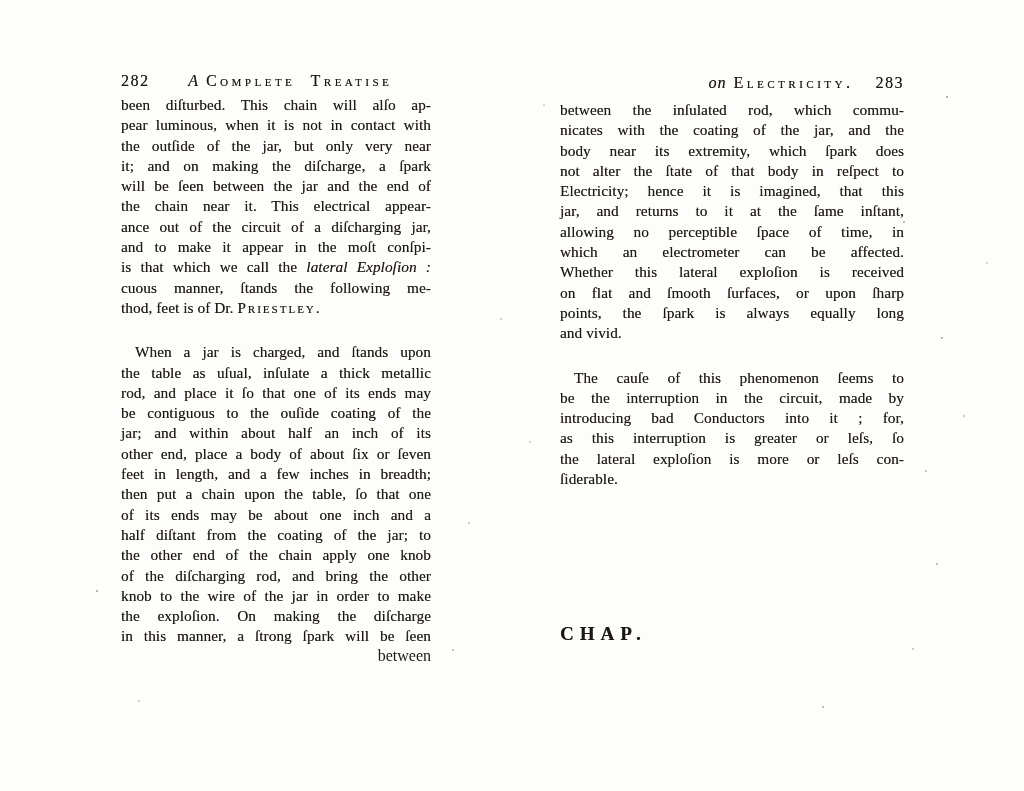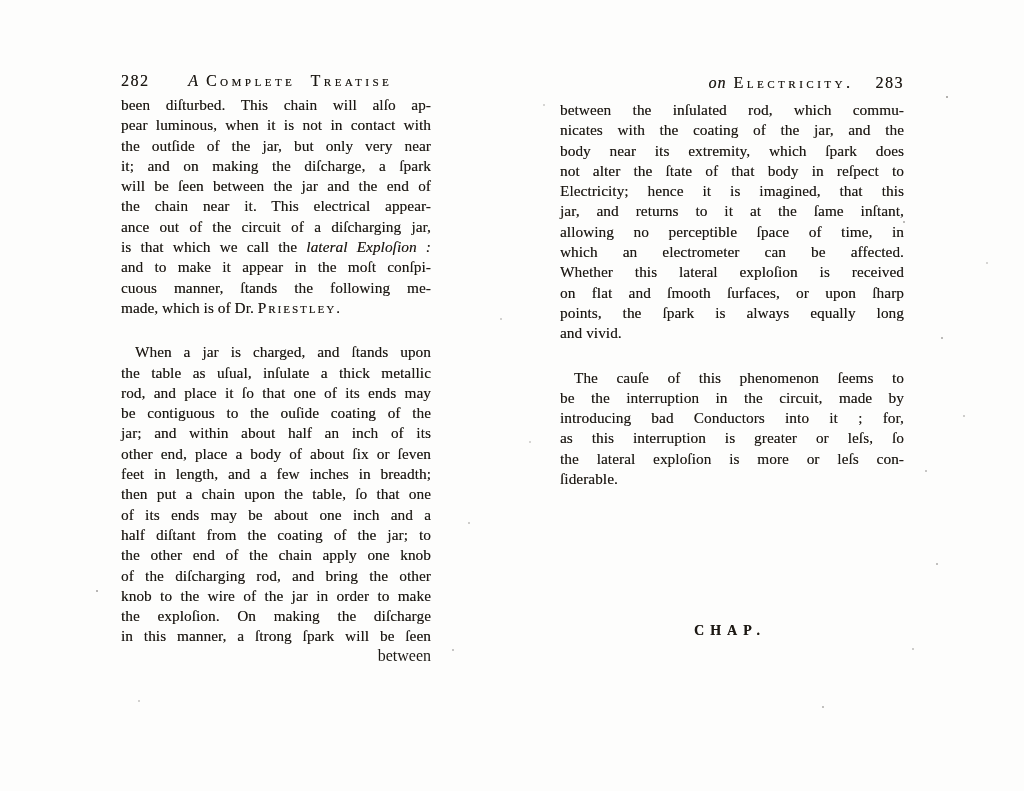--- a/index.html
+++ b/index.html
@@ -32,22 +32,22 @@
   #page-left .body-text{margin-top:3px;}
   #page-right .body-text{margin-top:6px;}
   .para{margin:0;}
   .para.gap{margin-top:24px;}
   .line{text-align:justify;text-align-last:justify;}
   .line.end{text-align-last:left;}
   .line.indent{text-indent:14px;}
   .sc{font-variant:small-caps;letter-spacing:2px;}
   .catchword-line{text-align:right;}
   .chap-line{
-    text-align:center;margin-top:134px;margin-right:4px;
-    font-weight:bold;font-size:14px;letter-spacing:6px;
+    text-align:left;margin-top:134px;margin-right:4px;
+    font-weight:bold;font-size:19px;letter-spacing:6px;
     text-shadow:0.2px 0.2px 0.3px rgba(25,20,15,0.6);
   }
   .speckles{
     position:absolute;left:0;top:0;width:2px;height:2px;
     background:transparent;pointer-events:none;
     box-shadow:
       946px 96px 0 0 rgba(40,35,30,.35),
       903px 221px 0 0 rgba(40,35,30,.30),
       941px 337px 0 0 rgba(40,35,30,.30),
       925px 470px 0 0 rgba(40,35,30,.25),
@@ -79,24 +79,24 @@
   </div>
   <div class="body-text" id="left-body">
       <div class="para">
         <div class="line"><span>been diſturbed. This chain will alſo ap-</span></div>
         <div class="line"><span>pear luminous, when it is not in contact with</span></div>
         <div class="line"><span>the outſide of the jar, but only very near</span></div>
         <div class="line"><span>it; and on making the diſcharge, a ſpark</span></div>
         <div class="line"><span>will be ſeen between the jar and the end of</span></div>
         <div class="line"><span>the chain near it. This electrical appear-</span></div>
         <div class="line"><span>ance out of the circuit of a diſcharging jar,</span></div>
+        <div class="line"><span>and to make it appear in the moſt conſpi-</span></div>
         <div class="line"><span>is that which we call the </span><i>lateral Exploſion :</i></div>
-        <div class="line"><span>and to make it appear in the moſt conſpi-</span></div>
         <div class="line"><span>cuous manner, ſtands the following me-</span></div>
-        <div class="line end"><span>made, which is of Dr. </span><span class="sc">Priestley</span><span>.</span></div>
+        <div class="line end"><span>thod, feet is of Dr. </span><span class="sc">Priestley</span><span>.</span></div>
       </div>
       <div class="para gap">
         <div class="line indent"><span>When a jar is charged, and ſtands upon</span></div>
         <div class="line"><span>the table as uſual, inſulate a thick metallic</span></div>
         <div class="line"><span>rod, and place it ſo that one of its ends may</span></div>
         <div class="line"><span>be contiguous to the ouſide coating of the</span></div>
         <div class="line"><span>jar; and within about half an inch of its</span></div>
         <div class="line"><span>other end, place a body of about ſix or ſeven</span></div>
         <div class="line"><span>feet in length, and a few inches in breadth;</span></div>
         <div class="line"><span>then put a chain upon the table, ſo that one</span></div>

